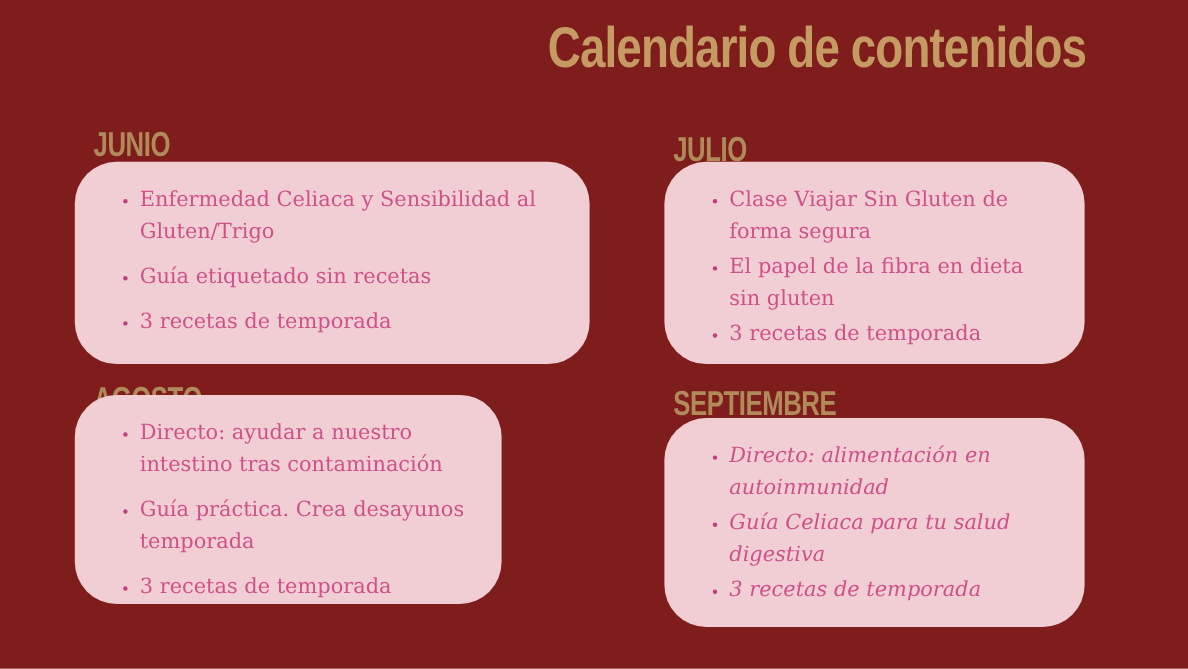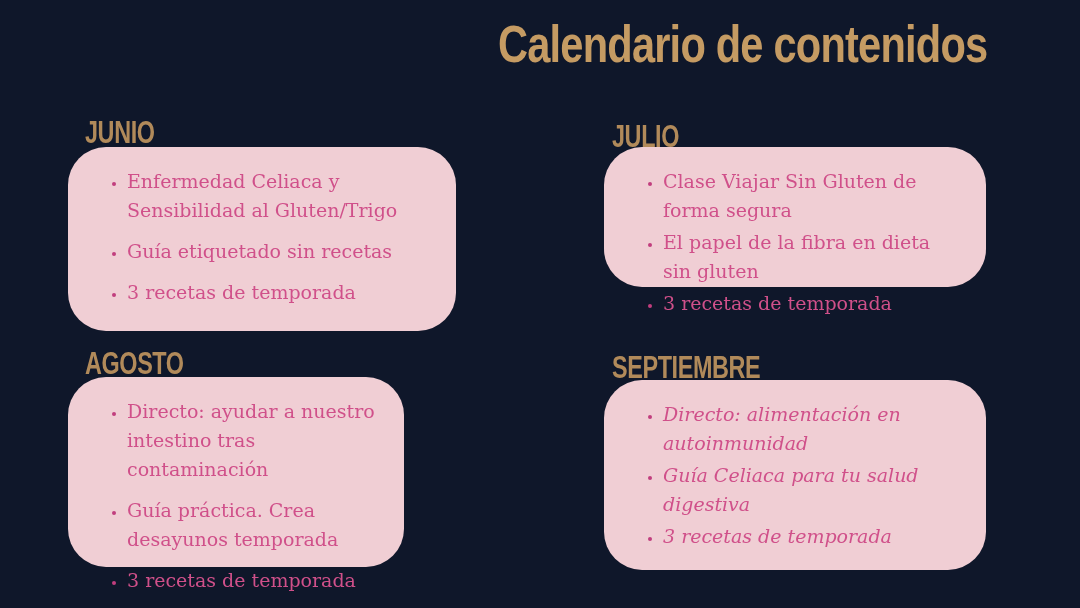--- a/index.html
+++ b/index.html
@@ -3,21 +3,21 @@
 <meta charset="utf-8">
 <style>
   html, body {
     margin: 0;
     padding: 0;
   }
   .slide {
     position: relative;
     width: 1080px;
     height: 608px;
-    background: #0f172a;
+    background: #7f1d1d;
     overflow: hidden;
     font-family: "DejaVu Serif", serif;
   }
   .page-title {
     position: absolute;
     left: 498px;
     top: 18px;
     font-family: "Liberation Sans", sans-serif;
     font-weight: bold;
     font-size: 52px;
@@ -59,25 +59,25 @@
   }
   .card li::marker {
     color: #C13E7E;
     font-size: 14px;
   }
   .gap-list li { margin-bottom: 12px; }
   .tight-list li { margin-bottom: 3px; }
 
   
   #label-junio      { left: 85px;  top: 117px; }
-  #card-junio       { left: 68px;  top: 147px; width: 388px; height: 184px; }
+  #card-junio       { left: 68px;  top: 147px; width: 468px; height: 184px; }
   #label-julio      { left: 612px; top: 121px; }
-  #card-julio       { left: 604px; top: 147px; width: 382px; height: 140px; }
+  #card-julio       { left: 604px; top: 147px; width: 382px; height: 184px; }
   #label-agosto     { left: 85px;  top: 348px; }
-  #card-agosto      { left: 68px;  top: 377px; width: 336px; height: 190px; }
+  #card-agosto      { left: 68px;  top: 359px; width: 388px; height: 190px; }
   #label-septiembre { left: 612px; top: 352px; }
   #card-septiembre  { left: 604px; top: 380px; width: 382px; height: 190px; font-style: italic; }
 </style>
 </head>
 <body>
 
 <div class="slide">
 
   <div class="page-title">Calendario de contenidos</div>
 

